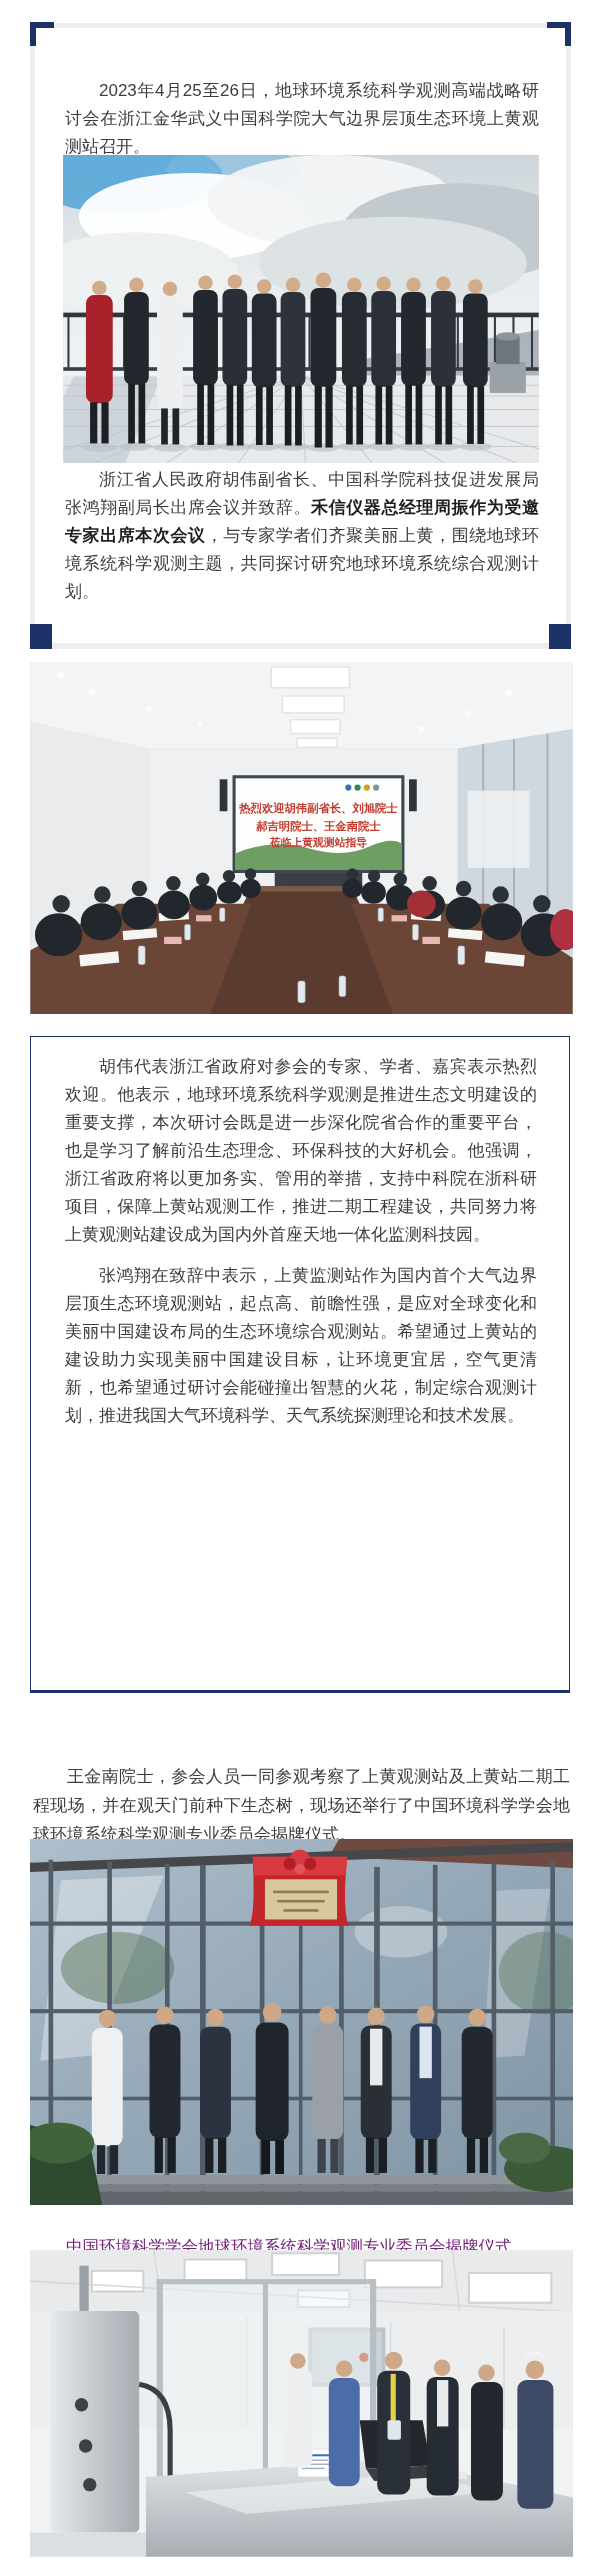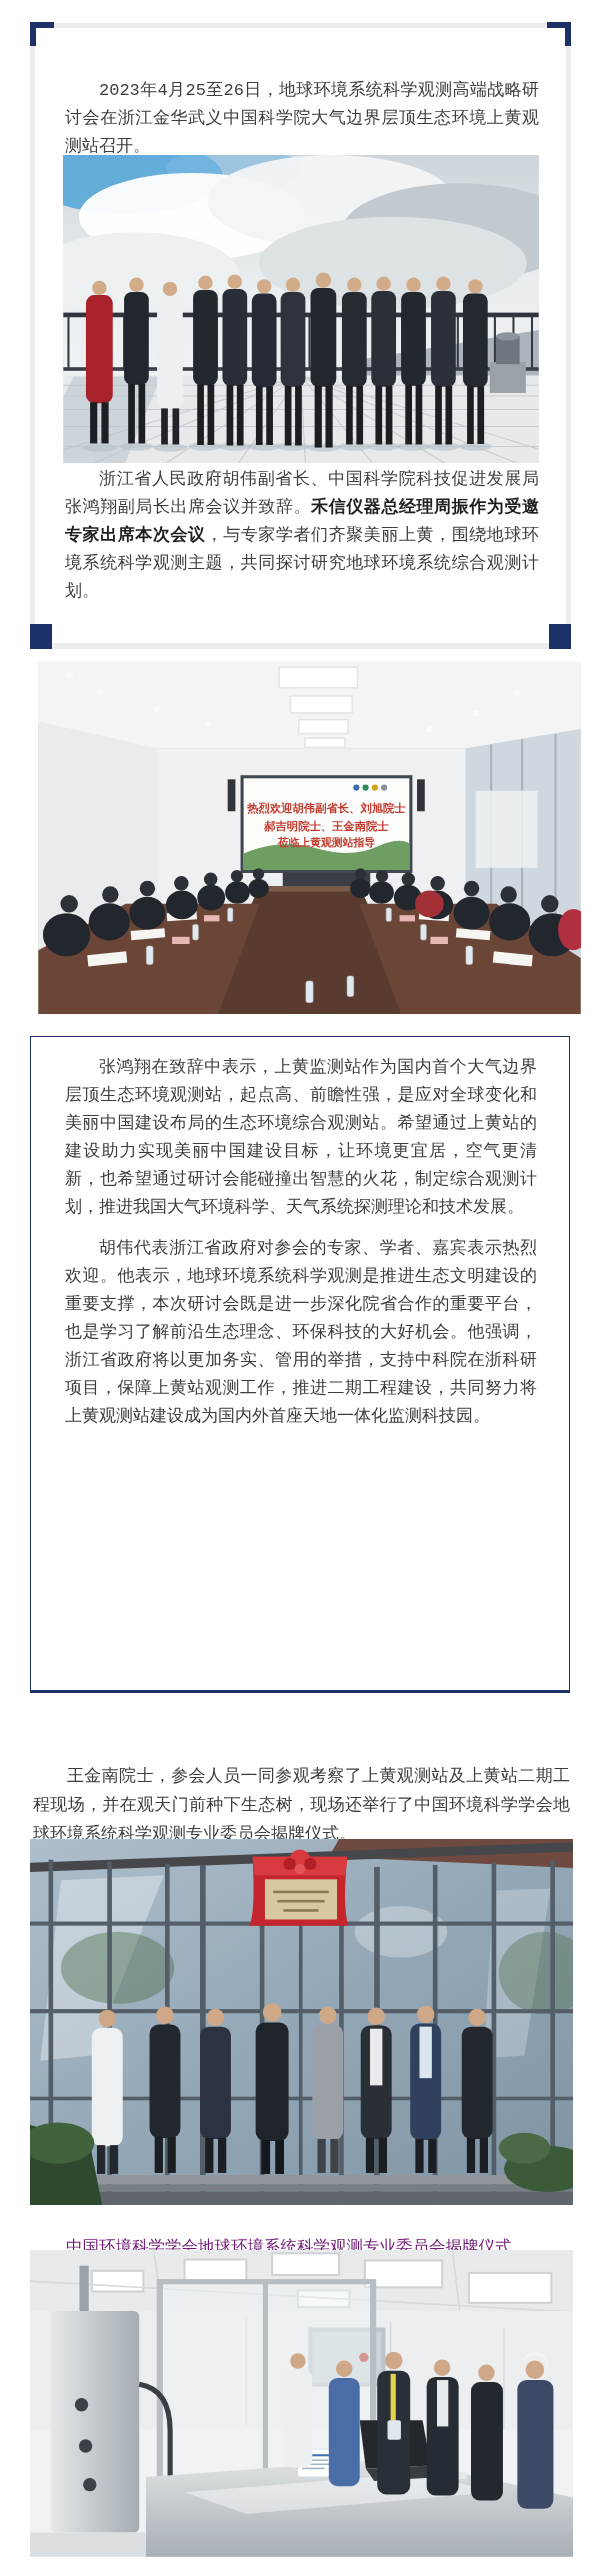--- a/index.html
+++ b/index.html
@@ -10,40 +10,40 @@
   .hair{position:absolute;background:#ededed;}
   .corner{position:absolute;width:24px;height:24px;box-sizing:border-box;}
   .corner.tl{left:30px;top:21.6px;border-top:6.2px solid #1b3168;border-left:6.2px solid #1b3168;}
   .corner.tr{left:547px;top:21.6px;border-top:6.2px solid #1b3168;border-right:6.2px solid #1b3168;}
   .sq{position:absolute;width:21.6px;height:25px;background:#1b3168;}
   .sq.bl{left:30px;top:624px;}
   .sq.br{left:549px;top:624px;}
 
   
   .par{position:absolute;text-align:justify;color:#3d3d3d;}
-  .indent{text-indent:2em;font-family:Liberation Mono, monospace;}
+  .indent{text-indent:2em;}
   .sec1{left:65px;width:474px;font-size:17px;line-height:28px;}
   .p1{top:60px;}
   .p2{top:449px;}
   .bold-seg{font-weight:700;color:#1f1f1f;}
 
   .article-box{position:absolute;left:30px;top:1036px;width:540px;height:657px;
     box-sizing:border-box;border:1.5px solid #1b3168;border-bottom-width:3.1px;
     padding:15.5px 32px 0 34px;background:#fff;}
   .article-box p{font-size:17px;line-height:28px;text-indent:2em;margin:0 0 13.4px 0;text-align:justify;color:#3d3d3d;}
 
   .p6{left:33px;top:1745px;width:537px;font-size:17px;line-height:29px;}
   .cap{position:absolute;left:33px;width:537px;font-size:16.5px;line-height:31px;color:#701a75;text-indent:2em;text-align:justify;}
   .cap1{top:2214px;}
 
   
   .photo{position:absolute;overflow:hidden;background:#dfe3e6;}
   .photo svg{display:block;}
   .photo1{left:63px;top:155px;width:476px;height:308px;}
-  .photo2{left:38px;top:662px;width:543px;height:352px;}
+  .photo2{left:30px;top:662px;width:543px;height:352px;}
   .photo3{left:30px;top:1839px;width:543px;height:366px;}
   .photo4{left:30px;top:2250px;width:543px;height:307px;}
 </style>
 </head>
 <body>
 
 <div id="page">
 
   <div class="hair" style="left:30px;top:23px;width:540px;height:5.2px;"></div>
   <div class="hair" style="left:30px;top:23px;width:5.2px;height:626px;"></div>
@@ -341,22 +341,22 @@
             <ellipse cx="667" cy="448" rx="24" ry="22"></ellipse>
             <ellipse cx="626" cy="440" rx="20" ry="19"></ellipse>
         </g>
         <ellipse cx="760" cy="470" rx="28" ry="26" fill="#a33036"></ellipse>
         <ellipse cx="1040" cy="520" rx="30" ry="40" fill="#b03040"></ellipse>
       </g>
     </svg>
   </div>
 
   <div class="article-box">
+    <p>胡伟代表浙江省政府对参会的专家、学者、嘉宾表示热烈欢迎。他表示，地球环境系统科学观测是推进生态文明建设的重要支撑，本次研讨会既是进一步深化院省合作的重要平台，也是学习了解前沿生态理念、环保科技的大好机会。他强调，浙江省政府将以更加务实、管用的举措，支持中科院在浙科研项目，保障上黄站观测工作，推进二期工程建设，共同努力将上黄观测站建设成为国内外首座天地一体化监测科技园。</p>
     <p>张鸿翔在致辞中表示，上黄监测站作为国内首个大气边界层顶生态环境观测站，起点高、前瞻性强，是应对全球变化和美丽中国建设布局的生态环境综合观测站。希望通过上黄站的建设助力实现美丽中国建设目标，让环境更宜居，空气更清新，也希望通过研讨会能碰撞出智慧的火花，制定综合观测计划，推进我国大气环境科学、天气系统探测理论和技术发展。</p>
-    <p>胡伟代表浙江省政府对参会的专家、学者、嘉宾表示热烈欢迎。他表示，地球环境系统科学观测是推进生态文明建设的重要支撑，本次研讨会既是进一步深化院省合作的重要平台，也是学习了解前沿生态理念、环保科技的大好机会。他强调，浙江省政府将以更加务实、管用的举措，支持中科院在浙科研项目，保障上黄站观测工作，推进二期工程建设，共同努力将上黄观测站建设成为国内外首座天地一体化监测科技园。</p>
   </div>
 
   <p class="par p6 indent">王金南院士，参会人员一同参观考察了上黄观测站及上黄站二期工程现场，并在观天门前种下生态树，现场还举行了中国环境科学学会地球环境系统科学观测专业委员会揭牌仪式。</p>
 
   <div class="photo photo3">
     <svg width="543" height="366" viewBox="0 0 1054 710">
       <defs>
         <linearGradient id="glass3" x1="0" y1="0" x2="1" y2="1">
           <stop offset="0" stop-color="#aebfcc"></stop>
             <stop offset="0.5" stop-color="#94a7b6"></stop>

